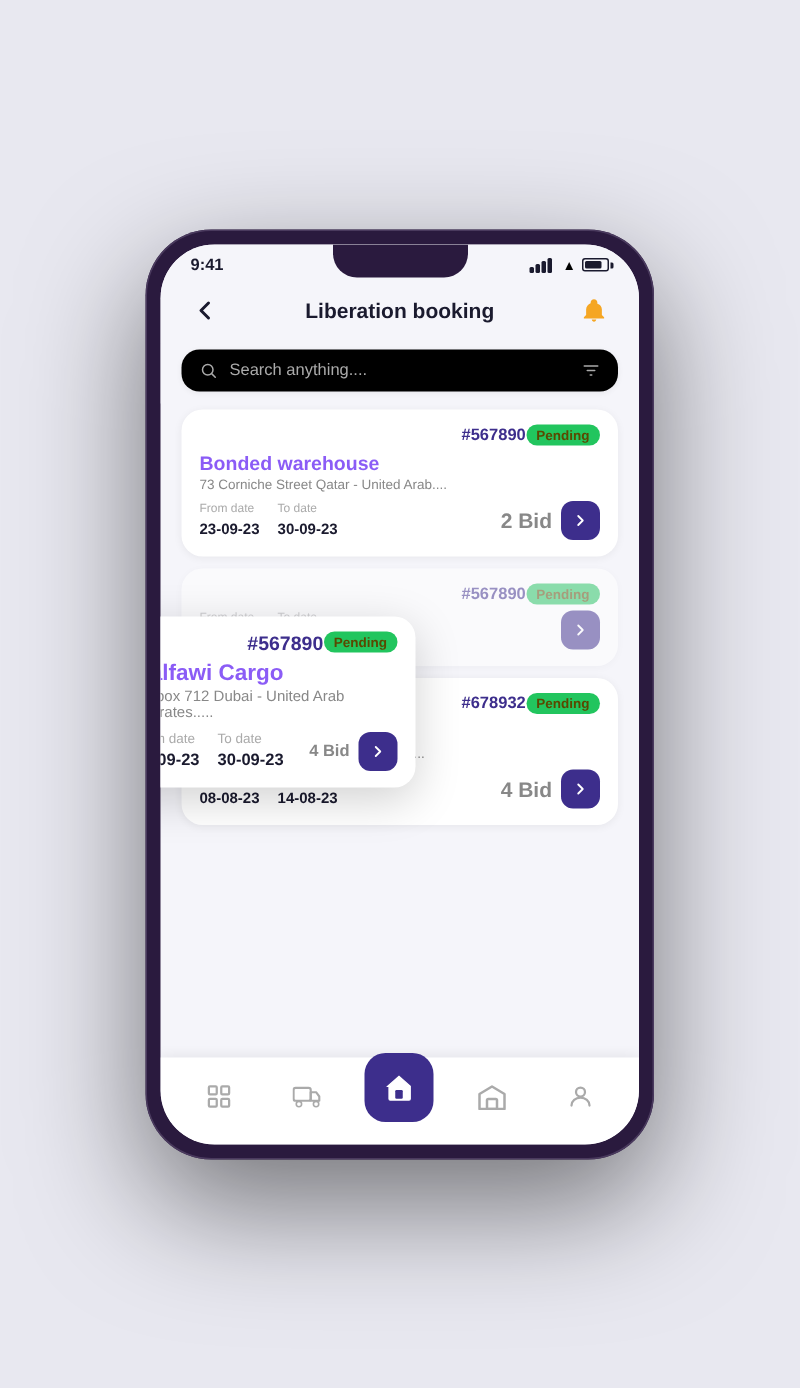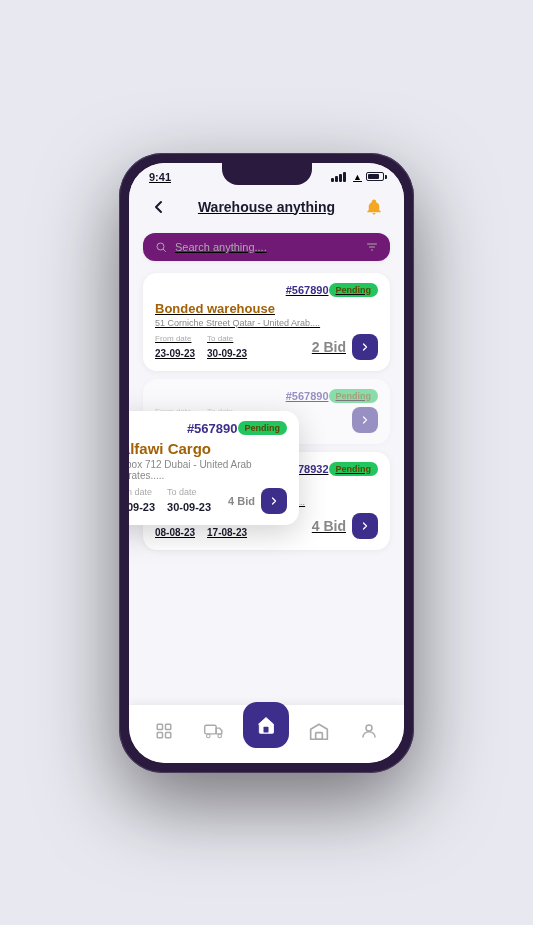--- a/index.html
+++ b/index.html
@@ -6,28 +6,27 @@
     body {
       background: #e8e8f0;
       display: flex;
       justify-content: center;
       align-items: center;
       min-height: 100vh;
       font-family: -apple-system, BlinkMacSystemFont, 'Segoe UI', sans-serif;
     }
 
     .phone-outer {
-      width: 295px;
+      width: 339px;
       height: 620px;
       background: #2a1a3e;
       border-radius: 44px;
       padding: 10px;
       box-shadow: 0 30px 80px rgba(0,0,0,0.5), inset 0 0 0 1px #4a3a5e;
       position: relative;
-      text-decoration: underline;
     }
 
     .phone-inner {
       width: 100%;
       height: 100%;
       background: #f5f5fa;
       border-radius: 36px;
       overflow: hidden;
       position: relative;
       display: flex;
@@ -133,21 +132,21 @@
       justify-content: center;
       cursor: pointer;
     }
 
     
     .search-container {
       padding: 4px 14px 8px;
       background: #f5f5fa;
     }
     .search-bar {
-      background: #701a75;
+      background: #000000;
       border-radius: 12px;
       padding: 8px 12px;
       display: flex;
       align-items: center;
       justify-content: space-between;
       box-shadow: 0 1px 4px rgba(0,0,0,0.06);
     }
     .search-left {
       display: flex;
       align-items: center;
@@ -192,21 +191,21 @@
       background: #22c55e;
       color: #5a4800;
       font-size: 9px;
       font-weight: 700;
       padding: 2px 7px;
       border-radius: 10px;
     }
     .card-title {
       font-size: 13px;
       font-weight: 700;
-      color: #a16207;
+      color: #8b5cf6;
       margin-bottom: 2px;
     }
     .card-address {
       font-size: 9px;
       color: #888;
       margin-bottom: 6px;
     }
     .card-footer {
       display: flex;
       align-items: center;
@@ -335,21 +334,21 @@
         </div>
       </div>
     </div>
 
     <div class="header">
       <div class="back-btn">
         <svg width="16" height="16" viewBox="0 0 16 16" fill="none">
           <path d="M10 3L5 8L10 13" stroke="#1a1a2e" stroke-width="2" stroke-linecap="round" stroke-linejoin="round"></path>
         </svg>
       </div>
-      <span class="header-title">Warehouse anything</span>
+      <span class="header-title">Liberation booking</span>
       <div class="bell-btn">
         <svg width="18" height="18" viewBox="0 0 24 24" fill="none">
           <path d="M12 2C10.3 2 9 3.3 9 5v.5C6.7 6.5 5 8.6 5 11v5l-2 2v1h18v-1l-2-2v-5c0-2.4-1.7-4.5-4-5V5c0-1.7-1.3-3-3-3z" fill="#f5a623"></path>
           <path d="M12 22c1.1 0 2-.9 2-2h-4c0 1.1.9 2 2 2z" fill="#f5a623"></path>
         </svg>
       </div>
     </div>
 
     <div class="search-container">
       <div class="search-bar">
@@ -367,21 +366,21 @@
     </div>
 
     <div class="content-scroll">
 
       <div class="booking-card">
         <div class="card-header">
           <span class="card-id">#567890</span>
           <span class="badge-pending">Pending</span>
         </div>
         <div class="card-title">Bonded warehouse</div>
-        <div class="card-address">51 Corniche Street Qatar - United Arab....</div>
+        <div class="card-address">73 Corniche Street Qatar - United Arab....</div>
         <div class="card-footer">
           <div class="dates-row">
             <div class="date-group">
               <span class="date-label">From date</span>
               <span class="date-value">23-09-23</span>
             </div>
             <div class="date-group">
               <span class="date-label">To date</span>
               <span class="date-value">30-09-23</span>
             </div>
@@ -431,21 +430,21 @@
         <div class="card-title">Bonded warehouse</div>
         <div class="card-address">327 Dubai - 555 Liberation Square.....</div>
         <div class="card-footer">
           <div class="dates-row">
             <div class="date-group">
               <span class="date-label">From date</span>
               <span class="date-value">08-08-23</span>
             </div>
             <div class="date-group">
               <span class="date-label">To date</span>
-              <span class="date-value">17-08-23</span>
+              <span class="date-value">14-08-23</span>
             </div>
           </div>
           <div class="bid-arrow">
             <span class="bid-count">4 Bid</span>
             <div class="arrow-btn">
               <svg viewBox="0 0 24 24">
                   <path d="M9 6l6 6-6 6" stroke="white" stroke-width="2.5" stroke-linecap="round" stroke-linejoin="round" fill="none"></path>
                 </svg>
             </div>
           </div>

